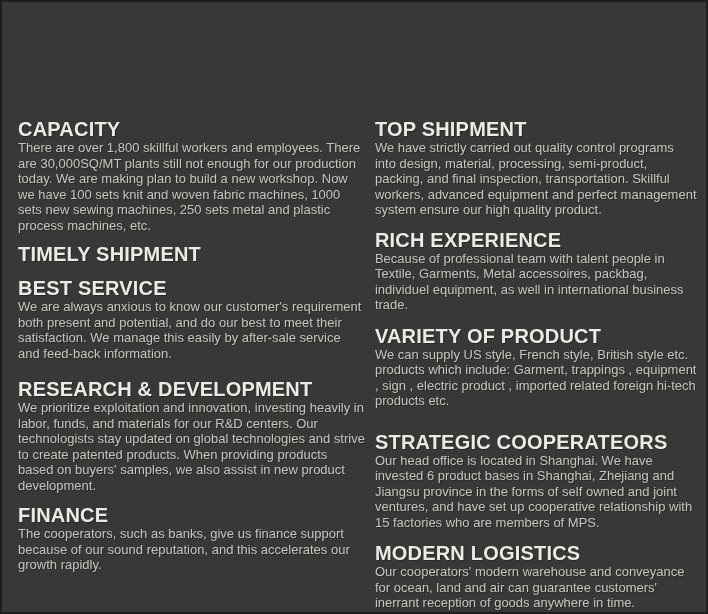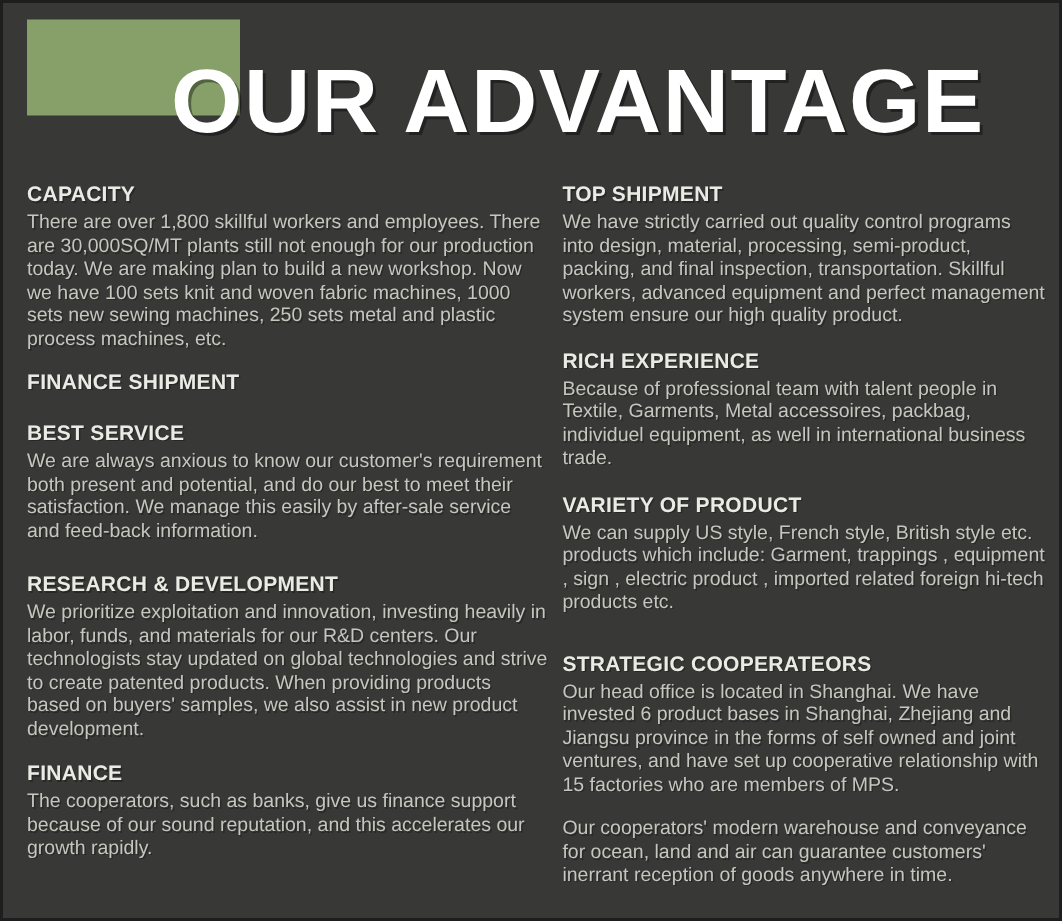--- a/index.html
+++ b/index.html
@@ -67,21 +67,21 @@
   }
   .column.right {
     width: 333px;
     padding-left: 0px;
     padding-right: 8px;
   }
   .block {
     margin-bottom: 13px;
   }
   .block-title {
-    font-size: 14px;
+    font-size: 20px;
     font-weight: bold;
     color: #ebebe6;
     letter-spacing: 0.2px;
     line-height: 19px;
     margin: 0 0 1px 0;
     text-shadow: 1px 1px 0 rgba(0,0,0,0.3);
   }
   .block-body {
     font-size: 13px;
     line-height: 15.5px;
@@ -97,34 +97,30 @@
   .column.right .block:nth-child(1) { margin-bottom: 13px; }
   .column.right .block:nth-child(2) { margin-bottom: 14px; }
   .column.right .block:nth-child(3) { margin-bottom: 24px; }
   .column.right .block:nth-child(4) { margin-bottom: 14px; }
 </style>
 </head>
 <body>
 
 <div class="poster">
 
-  <div class="header">
-    <div class="accent-block"></div>
-    <div class="poster-title">OUR ADVANTAGE</div>
-  </div>
 
   <div class="columns">
 
     <div class="column left">
       <div class="block">
         <div class="block-title">CAPACITY</div>
         <div class="block-body">There are over 1,800 skillful workers and employees. There are 30,000SQ/MT plants still not enough for our production today. We are making plan to build a new workshop. Now we have 100 sets knit and woven fabric machines, 1000 sets new sewing machines, 250 sets metal and plastic process machines, etc.</div>
       </div>
       <div class="block">
-        <div class="block-title">FINANCE SHIPMENT</div>
+        <div class="block-title">TIMELY SHIPMENT</div>
       </div>
       <div class="block">
         <div class="block-title">BEST SERVICE</div>
         <div class="block-body">We are always anxious to know our customer's requirement both present and potential, and do our best to meet their satisfaction. We manage this easily by after-sale service and feed-back information.</div>
       </div>
       <div class="block">
         <div class="block-title">RESEARCH &amp; DEVELOPMENT</div>
         <div class="block-body">We prioritize exploitation and innovation, investing heavily in labor, funds, and materials for our R&amp;D centers. Our technologists stay updated on global technologies and strive to create patented products. When providing products based on buyers' samples, we also assist in new product development.</div>
       </div>
       <div class="block">
@@ -144,18 +140,19 @@
       </div>
       <div class="block">
         <div class="block-title">VARIETY OF PRODUCT</div>
         <div class="block-body">We can supply US style, French style, British style etc. products which include: Garment, trappings , equipment , sign , electric product , imported related foreign hi-tech products etc.</div>
       </div>
       <div class="block">
         <div class="block-title">STRATEGIC COOPERATEORS</div>
         <div class="block-body">Our head office is located in Shanghai. We have invested 6 product bases in Shanghai, Zhejiang and Jiangsu province in the forms of self owned and joint ventures, and have set up cooperative relationship with 15 factories who are members of MPS.</div>
       </div>
       <div class="block">
+        <div class="block-title">MODERN LOGISTICS</div>
         <div class="block-body">Our cooperators' modern warehouse and conveyance for ocean, land and air can guarantee customers' inerrant reception of goods anywhere in time.</div>
       </div>
     </div>
 
   </div>
 </div>
 
 </body></html>

